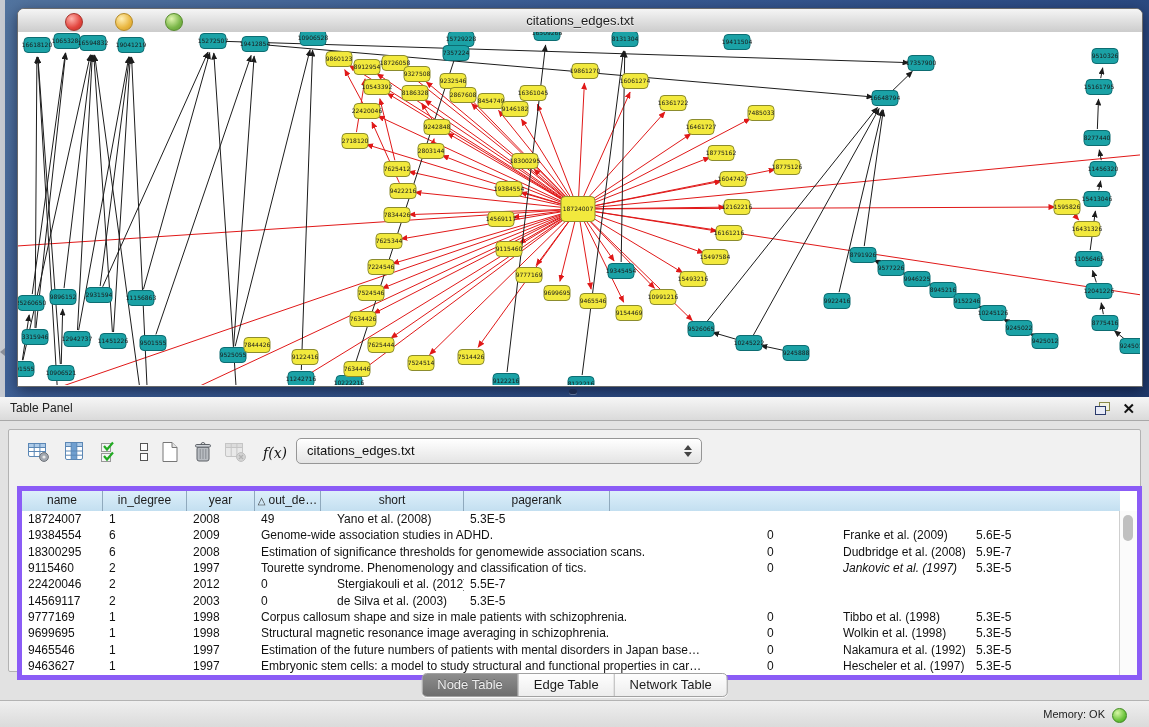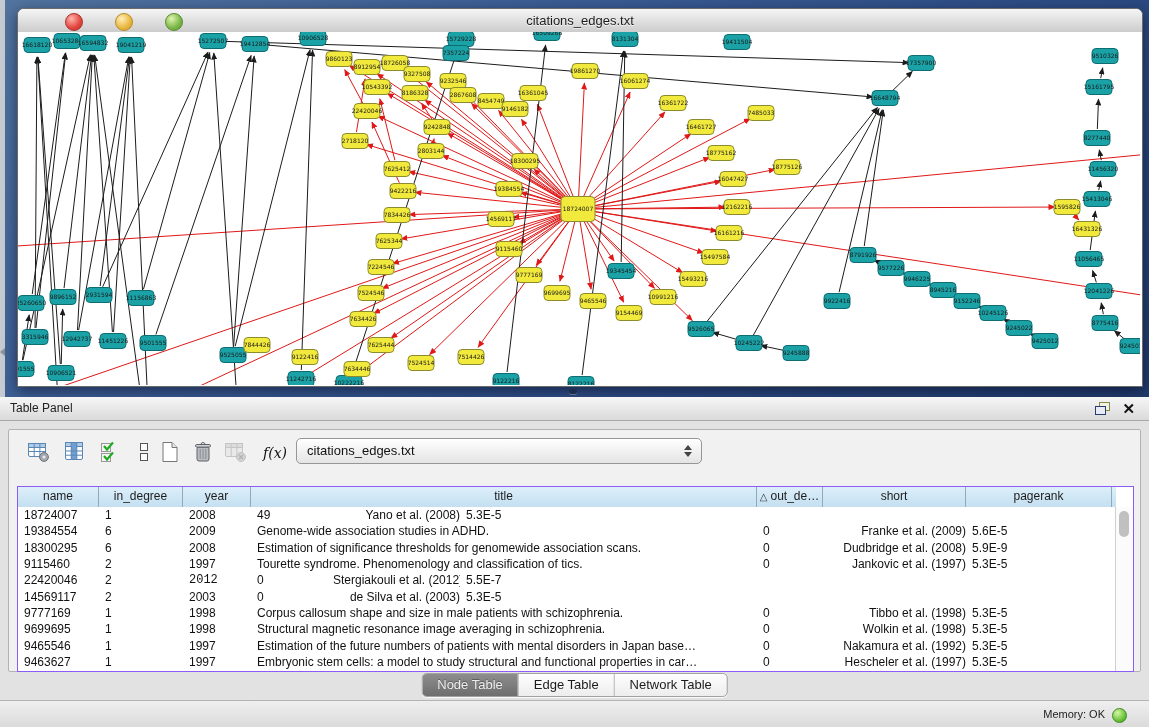--- a/index.html
+++ b/index.html
@@ -48,31 +48,31 @@
   .combo{position:absolute;left:281px;top:2px;width:404px;height:24px;border:1px solid #969696;border-radius:5px;
       background:linear-gradient(#ffffff,#e4e4e4);box-shadow:inset 0 1px 0 #fff;}
   .combo-label{position:absolute;left:10px;top:0;line-height:24px;font-size:13px;color:#111;}
   .combo-arrows{position:absolute;right:9px;top:5px;width:9px;height:14px;}
   .combo-arrows .up{position:absolute;left:1px;top:1px;width:0;height:0;
       border-left:4px solid transparent;border-right:4px solid transparent;border-bottom:5px solid #444;}
   .combo-arrows .dn{position:absolute;left:1px;bottom:1px;width:0;height:0;
       border-left:4px solid transparent;border-right:4px solid transparent;border-top:5px solid #444;}
 
   
-  .ctable{position:absolute;left:8px;top:56px;width:1115px;height:184px;background:#fff;border:1px solid #8b5cf6;}
+  .ctable{position:absolute;left:8px;top:56px;width:1115px;height:184px;background:#fff;border:5px solid #8b5cf6;}
   .thead{position:absolute;left:0;top:0;right:17px;height:20px;display:flex;
       background:linear-gradient(#ddeffa,#c3dff0);border-bottom:1px solid #8e8e8e;}
   .th{box-sizing:border-box;height:20px;line-height:19px;font-size:12px;color:#1c1c1c;text-align:center;
       border-right:1px solid #8fa9bd;overflow:hidden;white-space:nowrap;flex:none;}
   .th .sort{font-size:10px;color:#333;margin-right:3px;}
   .tbody{position:absolute;left:0;top:20px;right:17px;bottom:0;overflow:hidden;background:#fff;}
   .tr{display:flex;height:16.3px;align-items:center;}
   .td{box-sizing:border-box;padding:0 0 0 6px;font-size:12px;color:#111;
       white-space:nowrap;overflow:hidden;flex:none;}
-  .td.short-col{padding-left:16px;text-align:right;}
+  .td.short-col{padding-left:16px;}
   .vscroll{position:absolute;right:0;top:20px;bottom:0;width:17px;background:#fbfbfb;border-left:1px solid #cfcfcf;}
   .vthumb{position:absolute;left:3px;top:4px;width:10px;height:26px;border-radius:6px;background:#c0c0c0;}
 
   
   .tabs{position:absolute;left:50%;top:276px;transform:translateX(-50%);display:flex;height:22px;
       border:1px solid #a2a2a2;border-radius:5px;overflow:hidden;background:linear-gradient(#fefefe,#ededed);
       box-shadow:0 1px 0 rgba(255,255,255,.8);}
   .tab{padding:0 15px;line-height:22px;font-size:13px;color:#1b1b1b;border-right:1px solid #b7b7b7;}
   .tab:last-child{border-right:none;}
   .tab.selected{background:linear-gradient(#8d8d8d,#6e6e6e);color:#ededed;text-shadow:0 -1px 0 rgba(0,0,0,.3);}
@@ -753,21 +753,20 @@
               <div class="dn"></div>
           </div>
         </div>
       </div>
 
       <div class="ctable">
         <div class="thead" id="thead">
             <div class="th" style="width: 81px;"><span>name</span></div>
             <div class="th" style="width: 84px;"><span>in_degree</span></div>
             <div class="th" style="width: 68px;"><span>year</span></div>
-            <div class="th" style="width: 506px;"><span>title</span></div>
             <div class="th" style="width: 66px;"><span class="sort">△</span><span>out_de…</span></div>
             <div class="th" style="width: 143px;"><span>short</span></div>
             <div class="th" style="width: 146px;"><span>pagerank</span></div>
           </div>
         <div class="tbody" id="tbody">
             <div class="tr">
               <div class="td" style="width: 81px;">18724007</div>
               <div class="td" style="width: 84px;">1</div>
               <div class="td" style="width: 68px;">2008</div>
               <div class="td" style="width: 66px;">49</div>
@@ -783,35 +782,35 @@
               <div class="td short-col" style="width: 143px;">Franke et al. (2009)</div>
               <div class="td" style="width: 146px;">5.6E-5</div>
             </div>
             <div class="tr">
               <div class="td" style="width: 81px;">18300295</div>
               <div class="td" style="width: 84px;">6</div>
               <div class="td" style="width: 68px;">2008</div>
               <div class="td" style="width: 506px;">Estimation of significance thresholds for genomewide association scans.</div>
               <div class="td" style="width: 66px;">0</div>
               <div class="td short-col" style="width: 143px;">Dudbridge et al. (2008)</div>
-              <div class="td" style="width: 146px;">5.9E-9</div>
+              <div class="td" style="width: 146px;">5.9E-7</div>
             </div>
             <div class="tr">
               <div class="td" style="width: 81px;">9115460</div>
               <div class="td" style="width: 84px;">2</div>
               <div class="td" style="width: 68px;">1997</div>
               <div class="td" style="width: 506px;">Tourette syndrome. Phenomenology and classification of tics.</div>
               <div class="td" style="width: 66px;">0</div>
-              <div class="td short-col" style="width: 143px;">Jankovic et al. (1997)</div>
+              <div class="td short-col" style="width: 143px; font-style: italic;">Jankovic et al. (1997)</div>
               <div class="td" style="width: 146px;">5.3E-5</div>
             </div>
             <div class="tr">
               <div class="td" style="width: 81px;">22420046</div>
               <div class="td" style="width: 84px;">2</div>
-              <div class="td" style="width: 68px; font-family: Liberation Mono, monospace;">2012</div>
+              <div class="td" style="width: 68px;">2012</div>
               <div class="td" style="width: 66px;">0</div>
               <div class="td short-col" style="width: 143px;">Stergiakouli et al. (2012)</div>
               <div class="td" style="width: 146px;">5.5E-7</div>
             </div>
             <div class="tr">
               <div class="td" style="width: 81px;">14569117</div>
               <div class="td" style="width: 84px;">2</div>
               <div class="td" style="width: 68px;">2003</div>
               <div class="td" style="width: 66px;">0</div>
               <div class="td short-col" style="width: 143px;">de Silva et al. (2003)</div>

